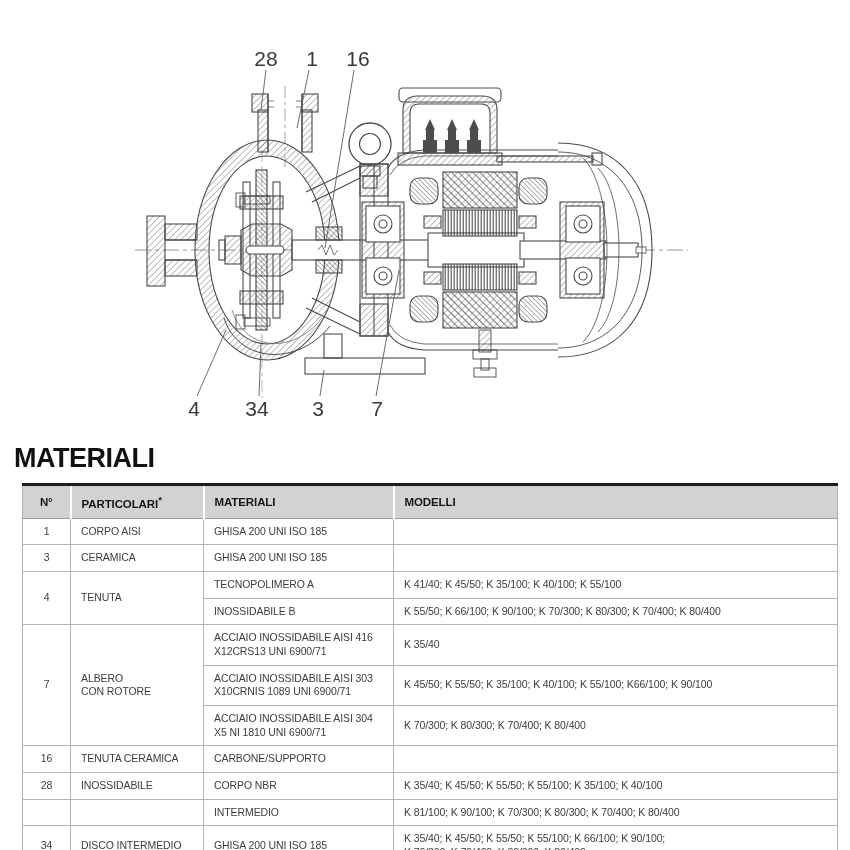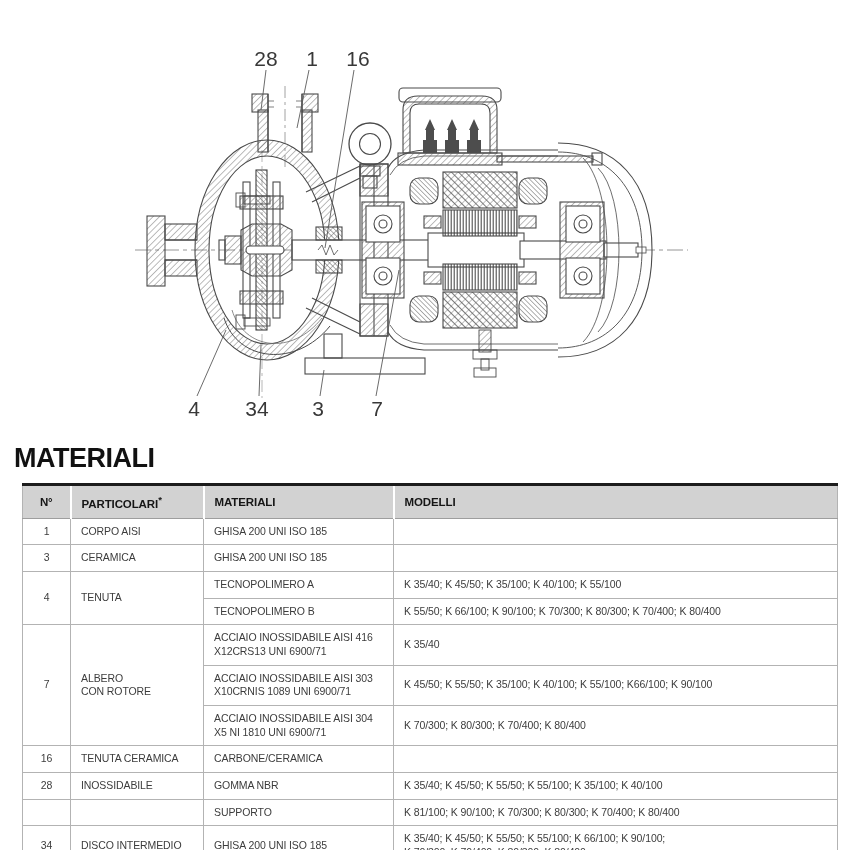--- a/index.html
+++ b/index.html
@@ -285,24 +285,24 @@
       <tr>
         <td class="c-no">3</td>
         <td>CERAMICA</td>
         <td>GHISA 200 UNI ISO 185</td>
         <td></td>
       </tr>
       <tr>
         <td class="c-no" rowspan="2">4</td>
         <td rowspan="2">TENUTA</td>
         <td>TECNOPOLIMERO A</td>
-        <td>K 35/40; K 45/50; K 35/100; K 40/100; K 55/100</td>
-      </tr>
-      <tr>
-        <td>TECNOPOLIMERO B</td>
+        <td>K 41/40; K 45/50; K 35/100; K 40/100; K 55/100</td>
+      </tr>
+      <tr>
+        <td>INOSSIDABILE B</td>
         <td>K 55/50; K 66/100; K 90/100; K 70/300; K 80/300; K 70/400; K 80/400</td>
       </tr>
       <tr>
         <td class="c-no" rowspan="3">7</td>
         <td rowspan="3">ALBERO
 CON ROTORE</td>
         <td>ACCIAIO INOSSIDABILE AISI 416
 X12CRS13 UNI 6900/71</td>
         <td>K 35/40</td>
       </tr>
@@ -312,33 +312,33 @@
         <td>K 45/50; K 55/50; K 35/100; K 40/100; K 55/100; K66/100; K 90/100</td>
       </tr>
       <tr>
         <td>ACCIAIO INOSSIDABILE AISI 304
 X5 NI 1810 UNI 6900/71</td>
         <td>K 70/300; K 80/300; K 70/400; K 80/400</td>
       </tr>
       <tr>
         <td class="c-no">16</td>
         <td>TENUTA CERAMICA</td>
-        <td>CARBONE/CERAMICA</td>
+        <td>CARBONE/SUPPORTO</td>
         <td></td>
       </tr>
       <tr>
         <td class="c-no">28</td>
         <td>INOSSIDABILE</td>
-        <td>GOMMA NBR</td>
+        <td>CORPO NBR</td>
         <td>K 35/40; K 45/50; K 55/50; K 55/100; K 35/100; K 40/100</td>
       </tr>
       <tr>
         <td class="c-no"></td>
         <td></td>
-        <td>SUPPORTO</td>
+        <td>INTERMEDIO</td>
         <td>K 81/100; K 90/100; K 70/300; K 80/300; K 70/400; K 80/400</td>
       </tr>
       <tr>
         <td class="c-no">34</td>
         <td>DISCO INTERMEDIO</td>
         <td>GHISA 200 UNI ISO 185</td>
         <td>K 35/40; K 45/50; K 55/50; K 55/100; K 66/100; K 90/100;
 K 70/300; K 70/400; K 80/300; K 80/400</td>
       </tr>
     </tbody>

